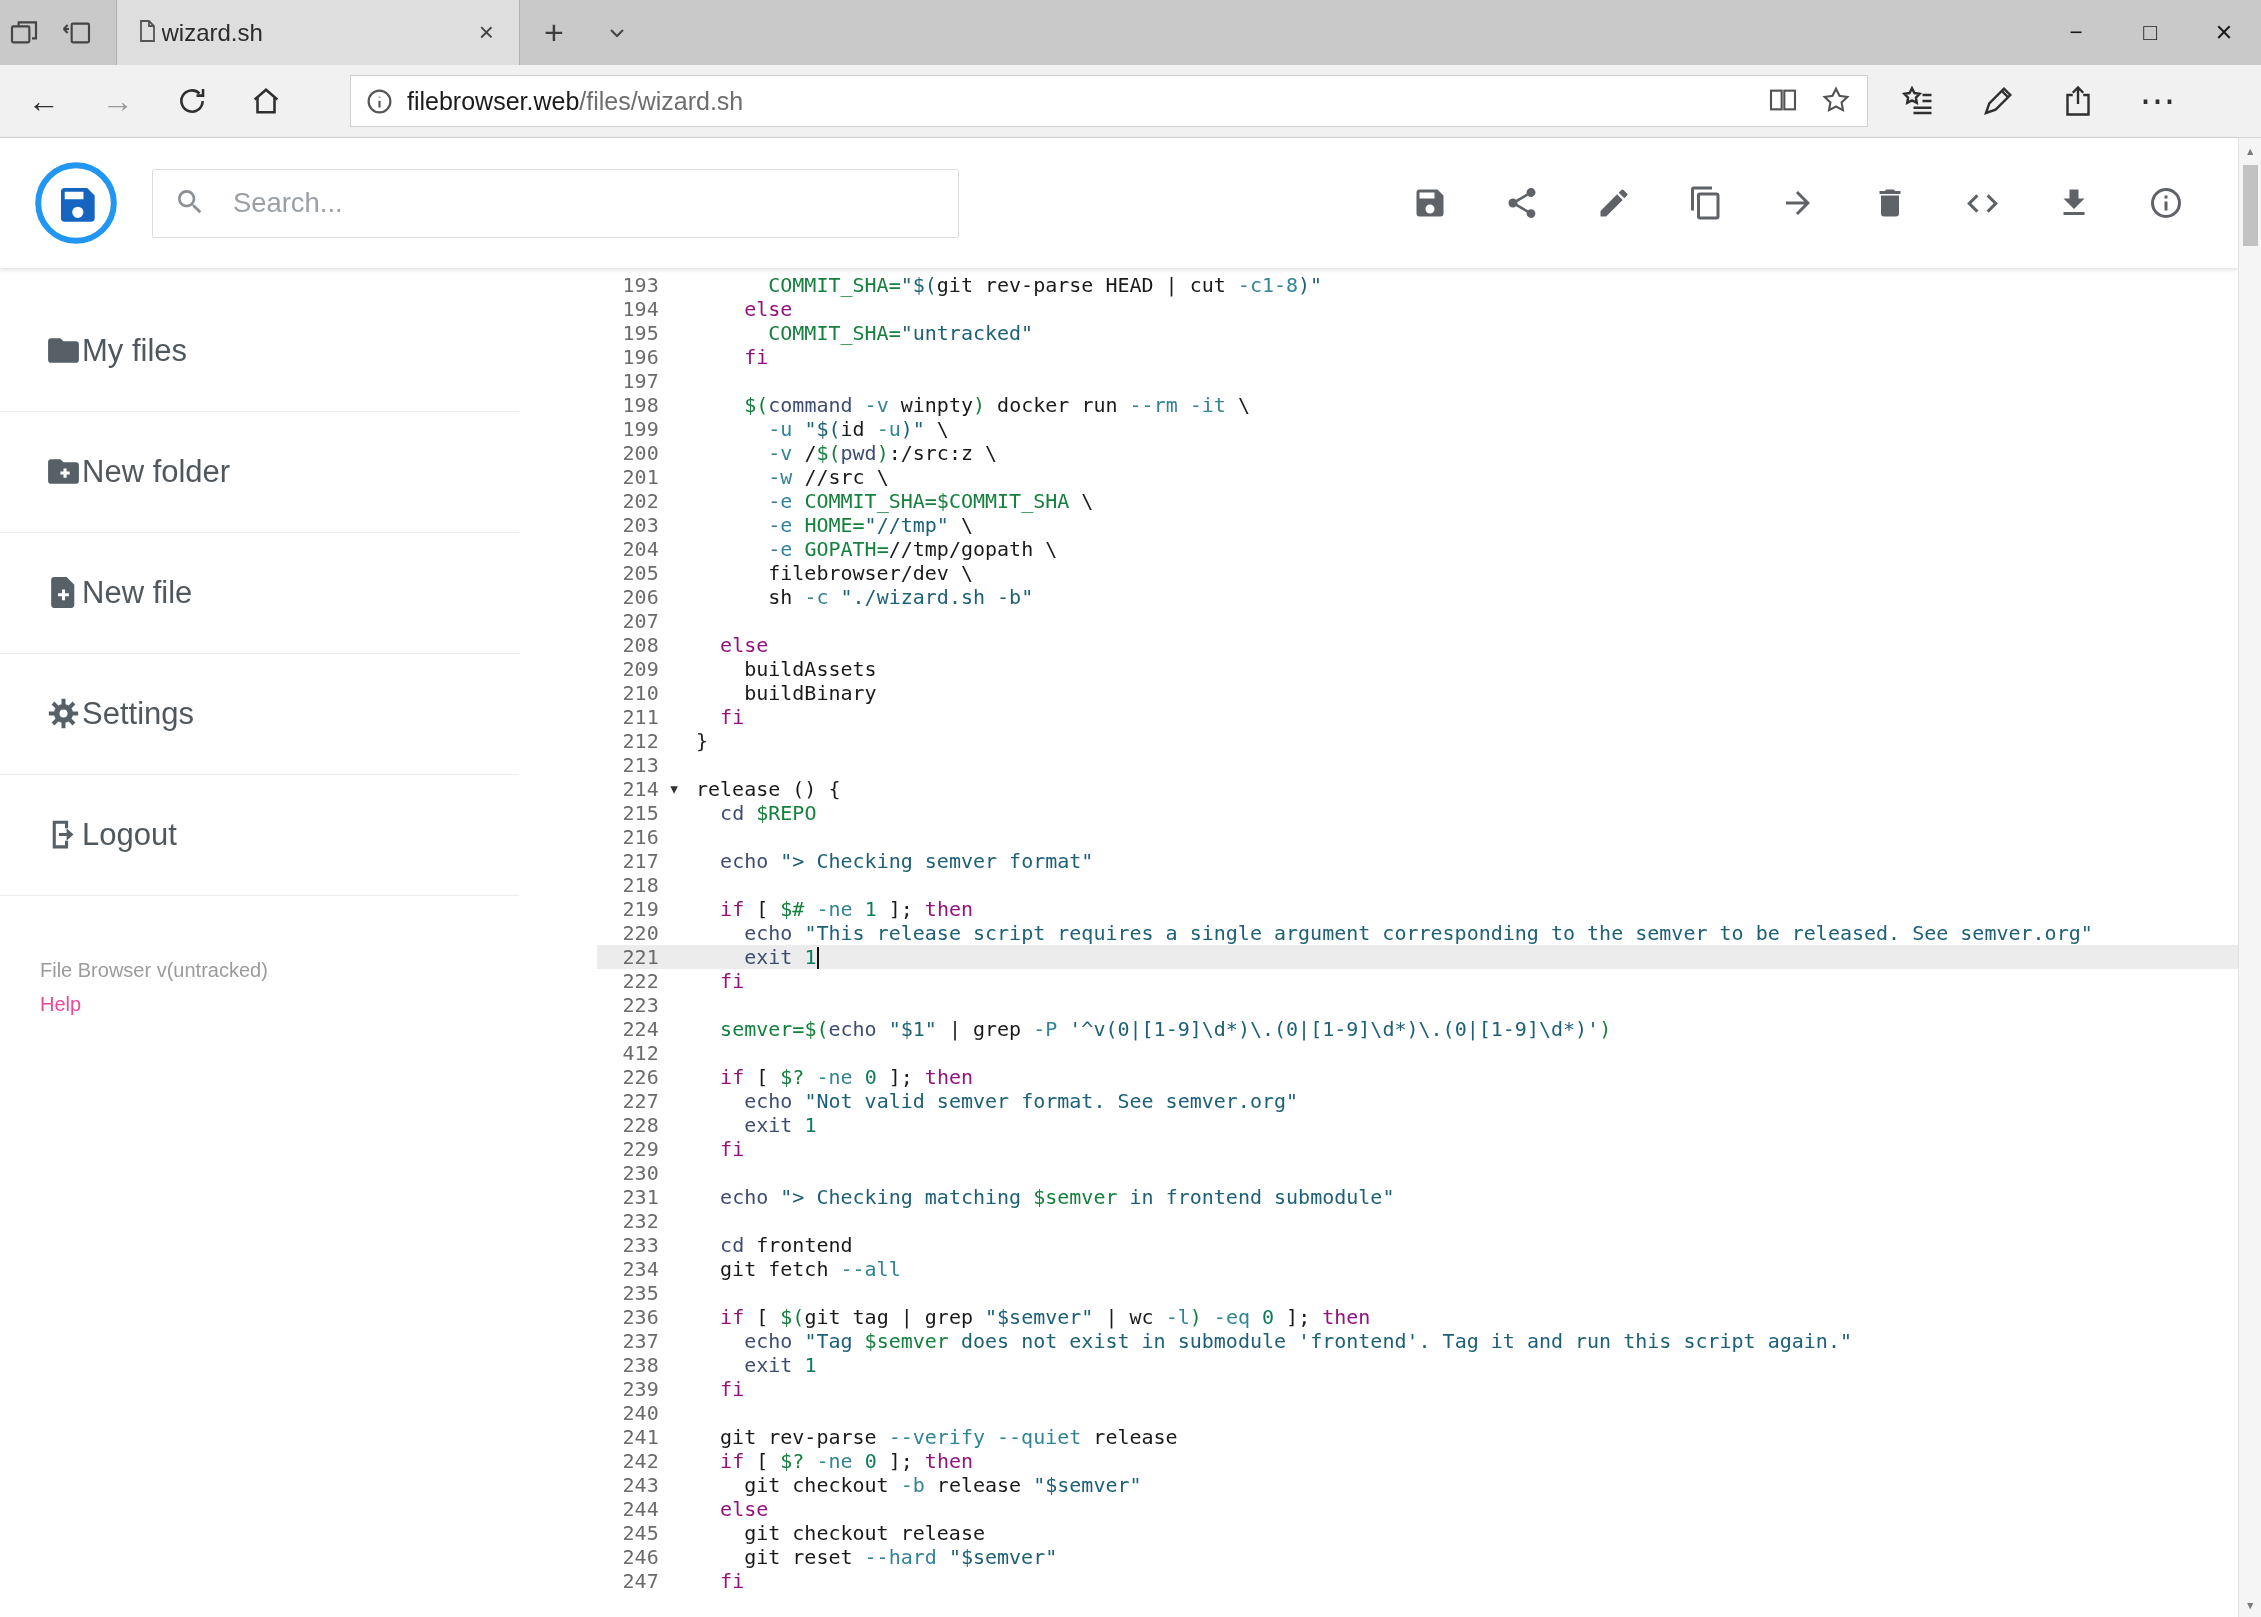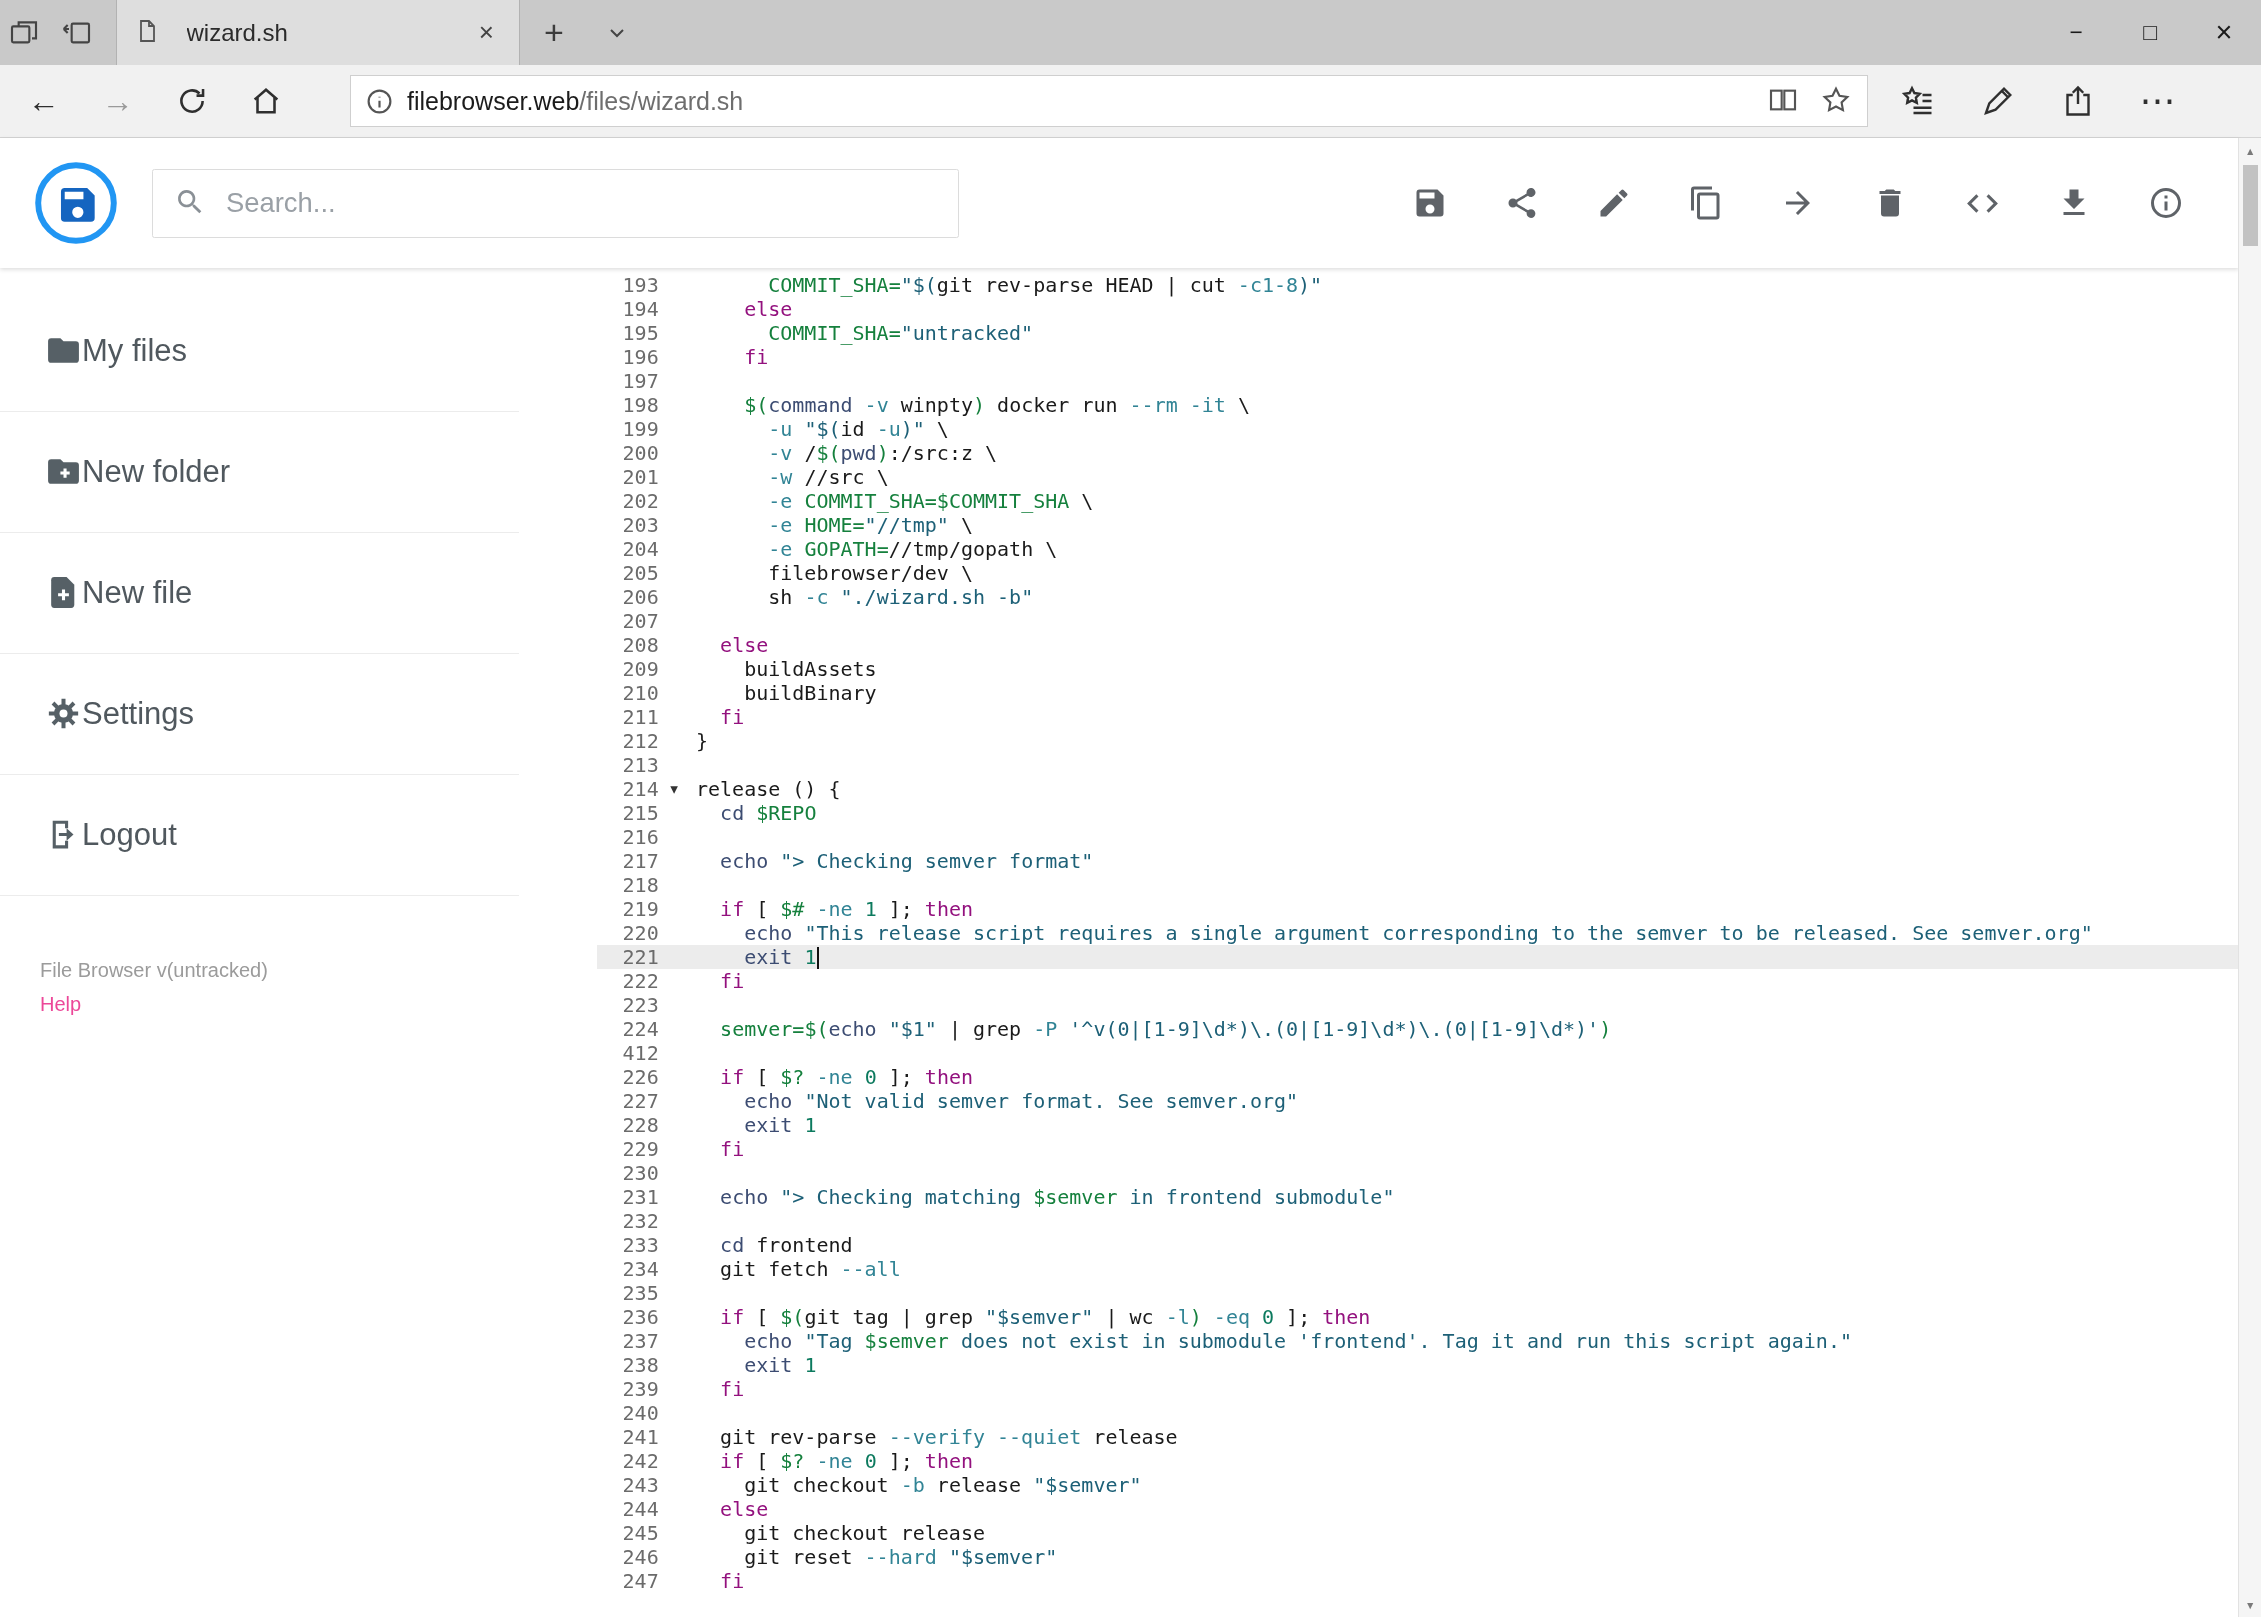--- a/index.html
+++ b/index.html
@@ -5,21 +5,21 @@
   * { margin:0; padding:0; box-sizing:border-box; }
   html,body { width:2261px; height:1617px; overflow:hidden; background:#fff;
               font-family:"Liberation Sans", sans-serif; }
   .window { position:relative; width:2261px; height:1617px; background:#fff; outline:0.8px solid #9a9a9a; }
 
   
   .tabbar { position:absolute; left:0; top:0; width:100%; height:65px; background:#c9c9c9; display:flex; align-items:stretch; }
   .tab-aside { display:flex; align-items:center; padding:0 8px; gap:21px; }
   .tab-aside svg { display:block; }
   .tab { width:404px; margin-left:14.5px; background:#dedede; border-left:0.8px solid #b2b2b2; border-right:0.8px solid #b2b2b2;
-         display:flex; align-items:center; padding:0 18px; gap:28px; }
+         display:flex; align-items:center; padding:0 18px; gap:3px; }
   .tab-title { font-size:24px; color:#2b2b2b; flex:1; white-space:nowrap; overflow:hidden; }
   .tab-close { font-size:26px; color:#444; padding:0 6.5px; cursor:default; }
   .newtab { width:69px; display:flex; align-items:center; justify-content:center; font-size:34px; color:#3c3c3c; font-weight:300; }
   .tab-chevron { width:57px; display:flex; align-items:center; justify-content:center; }
   .win-controls { margin-left:auto; display:flex; }
   .win-btn { width:74px; display:flex; align-items:center; justify-content:center; font-size:22.6px; color:#1a1a1a; }
   .win-btn.close { font-size:29px; }
 
   
   .navbar { position:absolute; left:0; top:65px; width:100%; height:73px; background:#f1f1f1; border-bottom:0.8px solid #d4d4d4;
@@ -38,21 +38,21 @@
   .chrome-right .cr-btn { display:flex; align-items:center; justify-content:center; }
   .more-glyph { font-size:36px; color:#2f2f2f; line-height:16px; }
 
   
   .app { position:absolute; left:0; top:138px; width:2261px; height:1479px; background:#fff; }
 
   .app-header { position:absolute; left:0; top:0; width:2239px; height:130px; background:#fff;
                 box-shadow:0 2.4px 4.8px rgba(0,0,0,0.16); z-index:5; display:flex; align-items:center; }
   .logo { margin-left:34px; width:84px; height:84px; }
   .searchbox { margin-left:34px; width:807px; height:69px; background:#fff; border:0.8px solid #dcdcdc; border-radius:2.4px;
-               display:flex; align-items:center; padding:0 21px; gap:20px; }
+               display:flex; align-items:center; padding:0 21px; gap:27px; }
   .searchbox input { border:none; outline:none; flex:1; font-size:27.4px; color:#444; background:transparent;
                      font-family:"Liberation Sans", sans-serif; }
   .searchbox input::placeholder { color:#9aa0a6; }
   .header-actions { margin-left:auto; margin-right:52px; display:flex; align-items:center; gap:50px; }
   .action-btn { width:42px; height:42px; display:flex; align-items:center; justify-content:center; }
 
   
   .sidebar { position:absolute; left:0; top:130px; width:597px; bottom:0; background:#fff; padding-top:22.6px; z-index:4; }
   .side-item { height:121px; display:flex; align-items:center; padding-left:45px; margin-right:78px;
                border-bottom:0.8px solid #ececec; }

